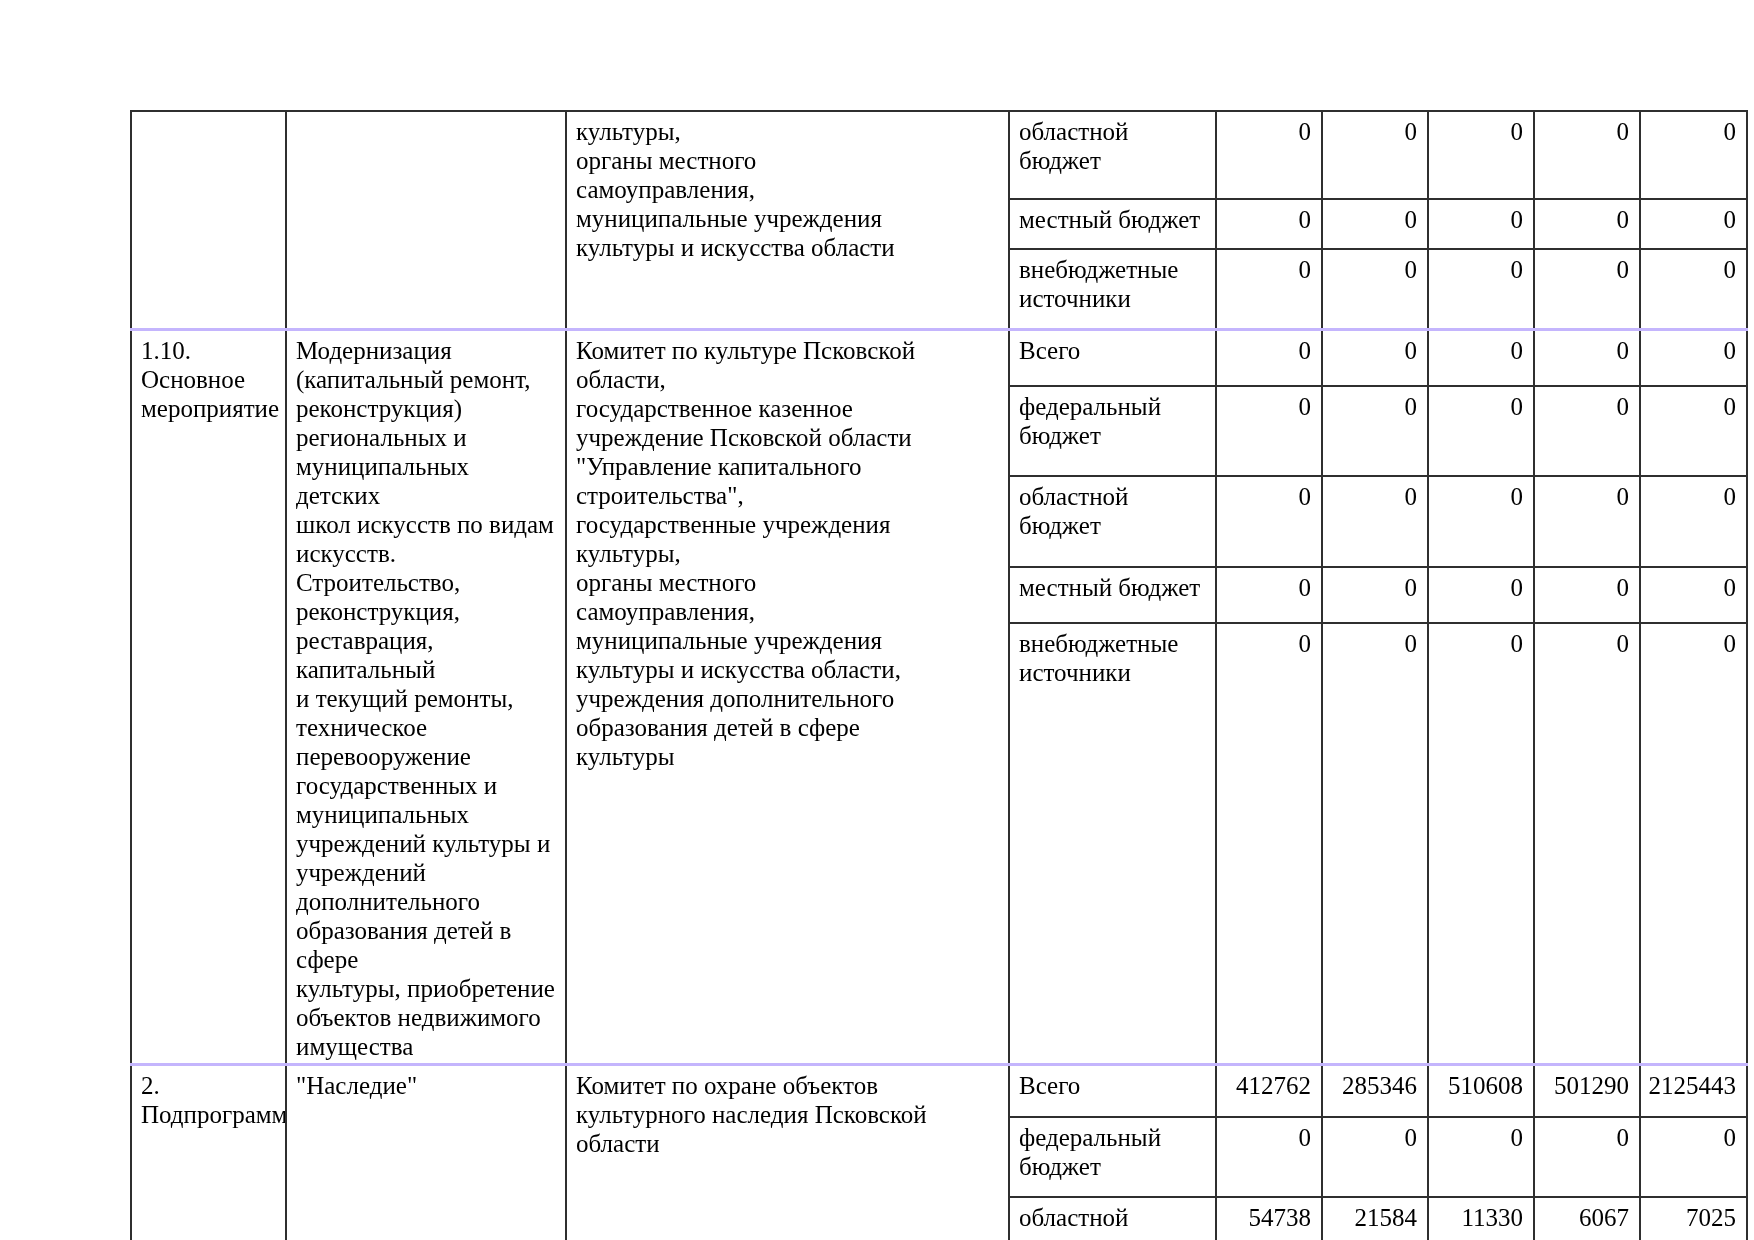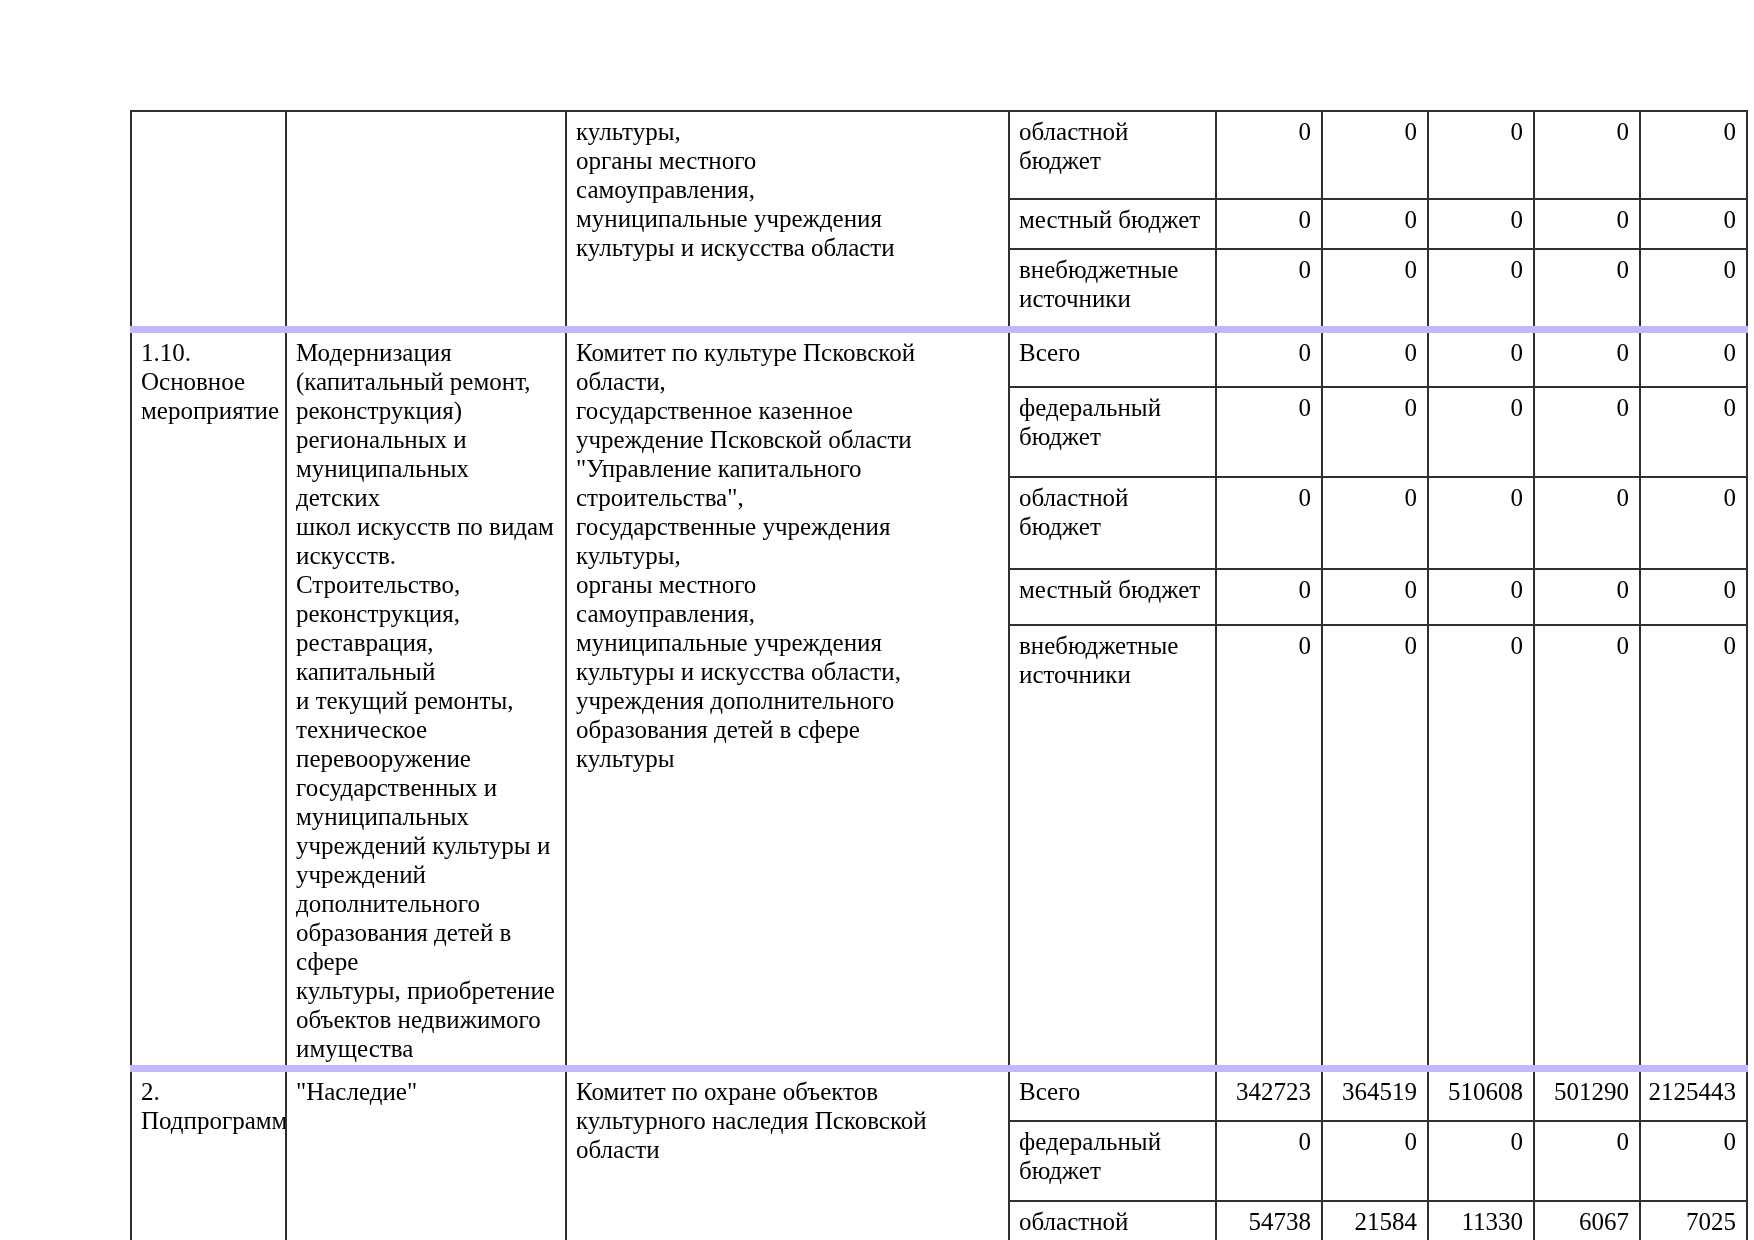--- a/index.html
+++ b/index.html
@@ -16,21 +16,21 @@
     font-size:25px;line-height:29px;
   }
   td{
     border:2px solid #2f2f2f;
     vertical-align:top;
     overflow:hidden;
     padding:5px 6px 2px 9px;
   }
   td.txt{white-space:pre-line;}
   td.num{text-align:right;padding:5px 10px 2px 4px;}
-  tr.sec td{border-top:7px solid #c4b5fd;}
+  tr.sec td{border-top:3px solid #c4b5fd;}
   
   tr.rA1{height:88px;} tr.rA2{height:50px;} tr.rA3{height:80px;}
   tr.rB1{height:51px;} tr.rB2{height:80px;} tr.rB3{height:81px;}
   tr.rB4{height:50px;} tr.rB5{height:392px;}
   tr.rC1{height:53px;} tr.rC2{height:80px;} tr.rC3{height:50px;}
 </style>
 </head>
 <body>
 
 <div class="page">
@@ -166,22 +166,22 @@
       </tr>
 
       <tr class="rC1 sec">
         <td class="txt" rowspan="3">2.
 Подпрограмма</td>
         <td class="txt" rowspan="3">"Наследие"</td>
         <td class="txt" rowspan="3">Комитет по охране объектов
 культурного наследия Псковской
 области</td>
         <td class="txt">Всего</td>
-        <td class="num">342723</td>
-        <td class="num">364519</td>
+        <td class="num">412762</td>
+        <td class="num">285346</td>
         <td class="num">510608</td>
         <td class="num">501290</td>
         <td class="num">2125443</td>
       </tr>
       <tr class="rC2">
         <td class="txt">федеральный
 бюджет</td>
         <td class="num">0</td>
         <td class="num">0</td>
         <td class="num">0</td>

